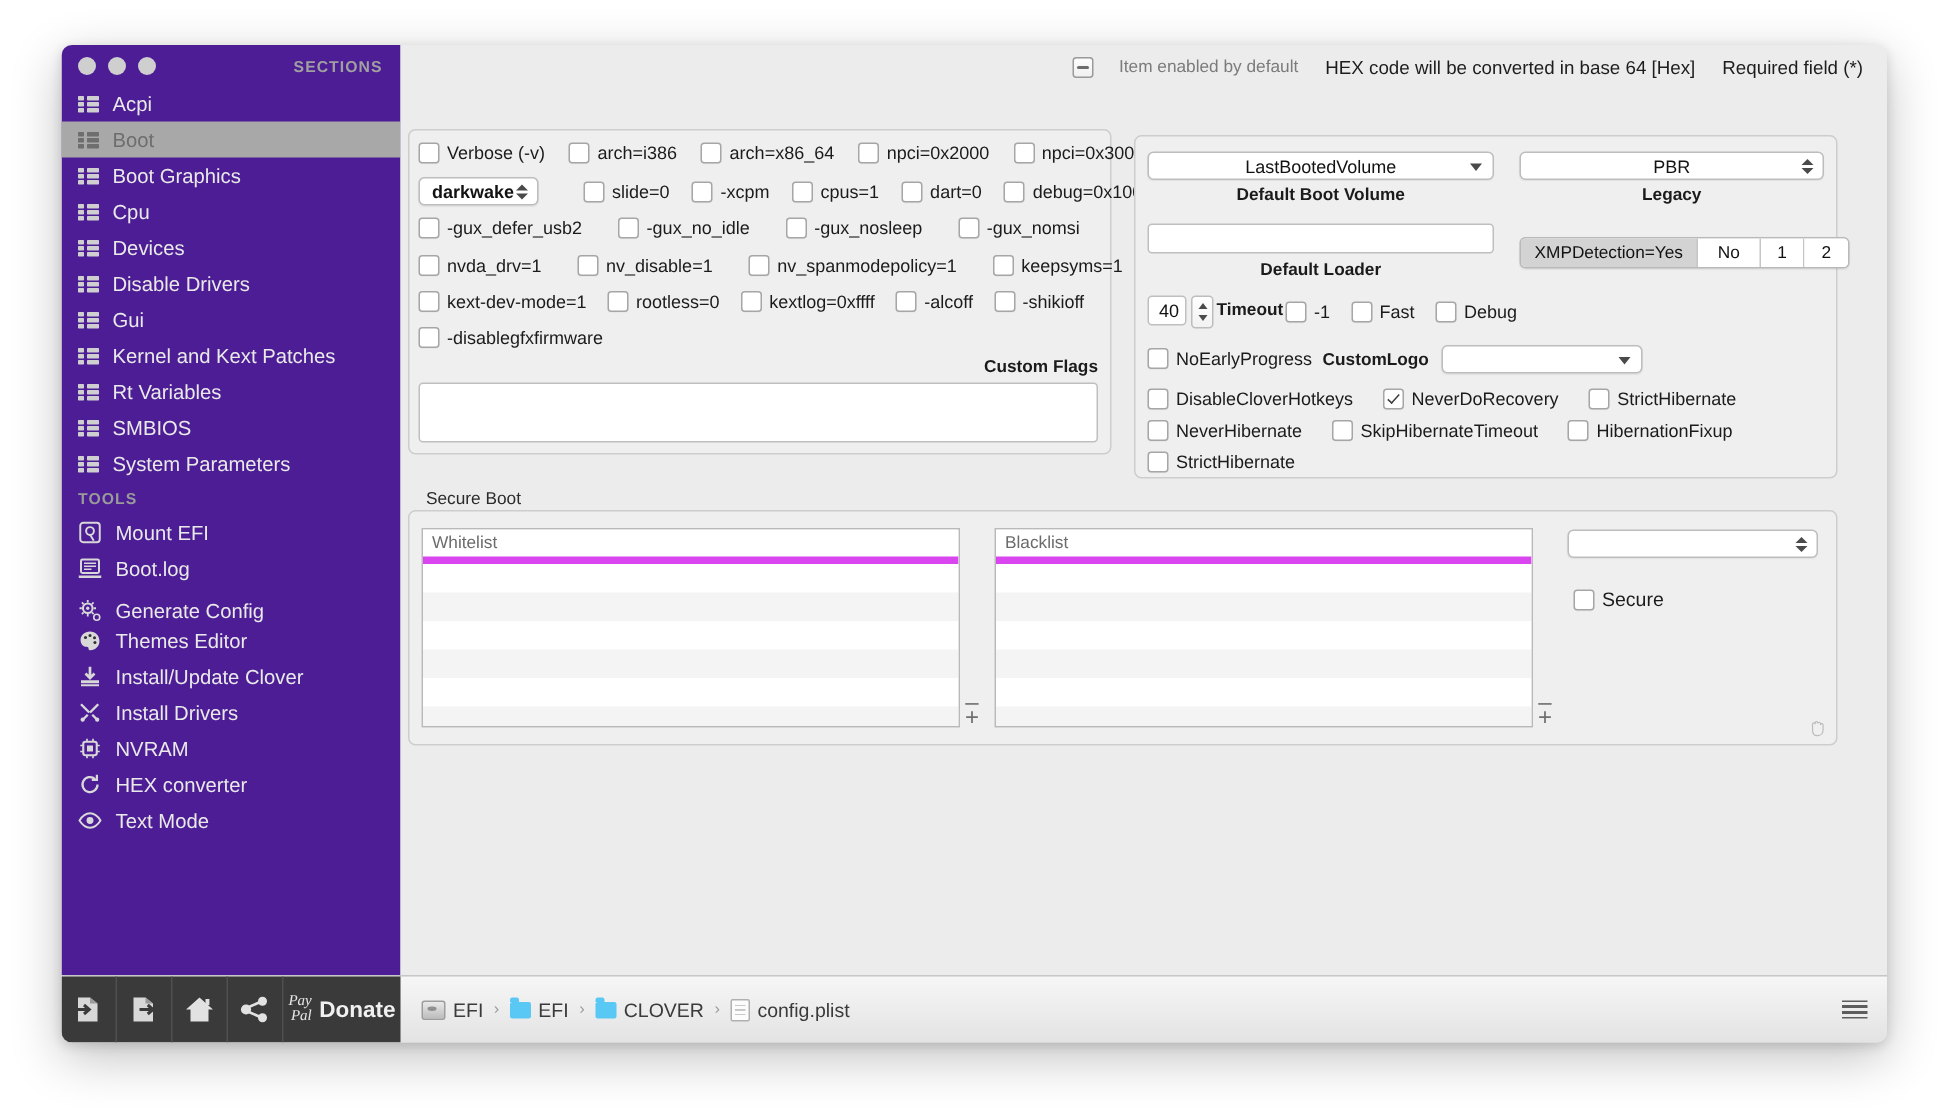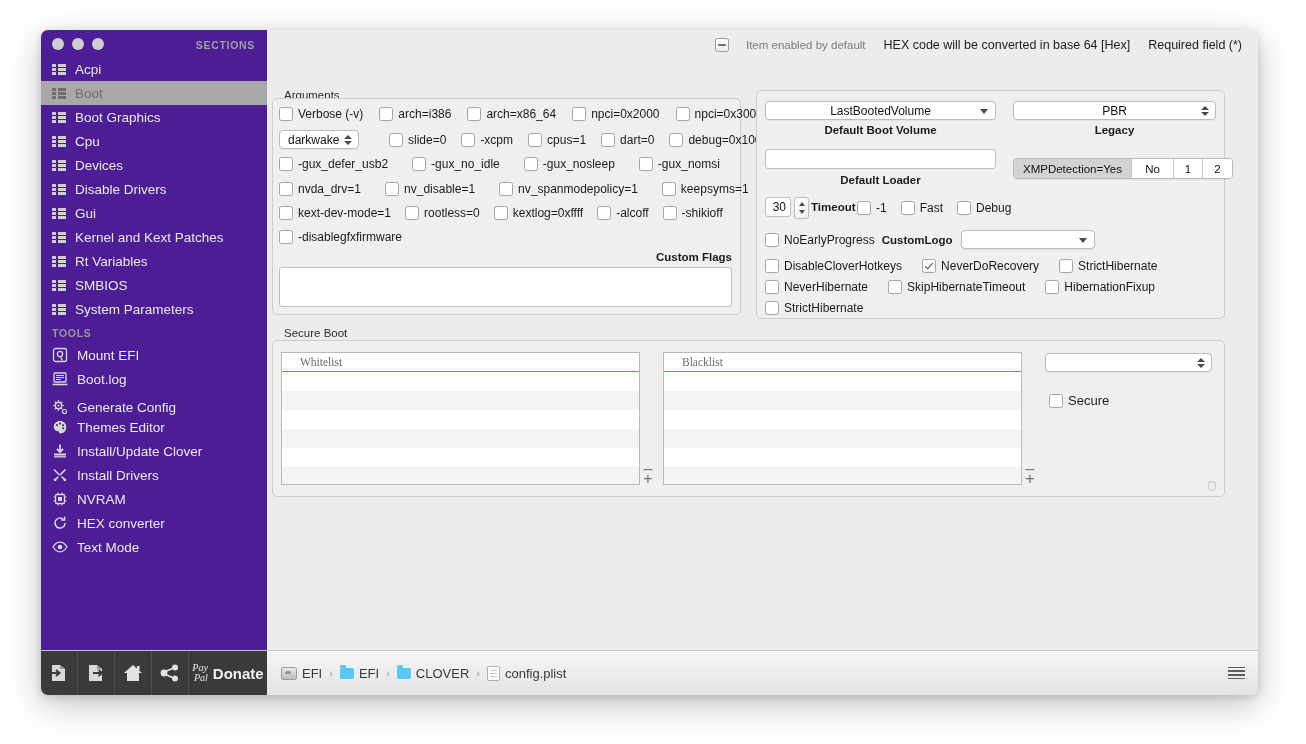--- a/index.html
+++ b/index.html
@@ -286,28 +286,27 @@
 
   
   .listtable {
     position: absolute;
     background: #ffffff;
     border: 1px solid #b9b9b9;
     overflow: hidden;
   }
   .listtable .hdr {
     height: 18px;
-    border-bottom: 1px solid #d946ef;
+    border-bottom: 5px solid #d946ef;
     background: #ffffff;
     display: flex;
     align-items: center;
-    padding-left: 18px;
+    padding-left: 6px;
     font-size: 11.5px;
     color: #6b6b6b;
-    font-family: Liberation Serif, serif;
   }
   .listtable .rows { position: relative; }
   .listtable .row { height: 19px; background: #ffffff; }
   .listtable .row.alt { background: #f4f4f4; }
 
   .plusminus {
     position: absolute;
     width: 16px;
     color: #6f6f6f;
     font-size: 16px;
@@ -671,21 +670,21 @@
         <div id="hint-bar">
           <div class="hint">
             <span class="mixed-box"></span>
             <span class="hint-muted">Item enabled by default</span>
           </div>
           <div class="hint hint-strong">HEX code will be converted in base 64 [Hex]</div>
           <div class="hint hint-strong">Required field (*)</div>
         </div>
 
         <div class="group-title" style="left:17px; top:59px;">Arguments</div>
-        <div class="groupbox" id="args-box" style="left:5px; top:68px; width:467px; height:215px;">
+        <div class="groupbox" id="args-box" style="left:5px; top:56px; width:467px; height:215px;">
 
           <div id="args-row1" class="arg-row" style="position: absolute; left: 6px; top: 8px; display: flex; align-items: center; gap: 16px;">
               <span class="cb">
                 <span class="box"></span>
                 <span>Verbose (-v)</span>
               </span>
               <span class="cb">
                 <span class="box"></span>
                 <span>arch=i386</span>
               </span>
@@ -696,21 +695,21 @@
               <span class="cb">
                 <span class="box"></span>
                 <span>npci=0x2000</span>
               </span>
               <span class="cb">
                 <span class="box"></span>
                 <span>npci=0x3000</span>
               </span>
             </div>
 
-          <div class="popup leftalign" style="position:absolute; left:6px; top:31px; width:80px;">
+          <div class="popup leftalign" style="position:absolute; left:6px; top:31px; width:80px;font-weight:bold;">
             <span>darkwake</span>
             <span class="chev-updown"></span>
           </div>
           <div id="args-row2" class="arg-row" style="position: absolute; left: 116px; top: 34px; display: flex; align-items: flex-start; gap: 15px;">
               <span class="cb">
                 <span class="box"></span>
                 <span>slide=0</span>
               </span>
               <span class="cb">
                 <span class="box"></span>
@@ -822,21 +821,21 @@
           <div class="field-caption" style="left:8px; top:83px; width:231px;">Default Loader</div>
 
           <div class="segmented" id="xmp-seg" style="left:256px; top:67px;">
               <div class="seg active" style="width: 118px;">XMPDetection=Yes</div>
               <div class="seg" style="width: 42px;">No</div>
               <div class="seg" style="width: 29px;">1</div>
               <div class="seg" style="width: 29px;">2</div>
             </div>
 
           <div class="txtfield" style="position:absolute; left:8px; top:106px; width:26px; height:20px; text-align:right; line-height:19px; padding-right:4px;">
-            <span>30</span>
+            <span>40</span>
           </div>
           <div class="stepper" style="left:37px; top:106px;"></div>
           <div style="position:absolute; left:54px; top:110px; font-size:11.5px; font-weight:bold; color:#1b1b1b;">Timeout</div>
           <div id="timeout-flags" style="position: absolute; left: 100px; top: 110px; display: flex; align-items: center; gap: 14px;">
               <span class="cb">
                 <span class="box"></span>
                 <span>-1</span>
               </span>
               <span class="cb">
                 <span class="box"></span>

